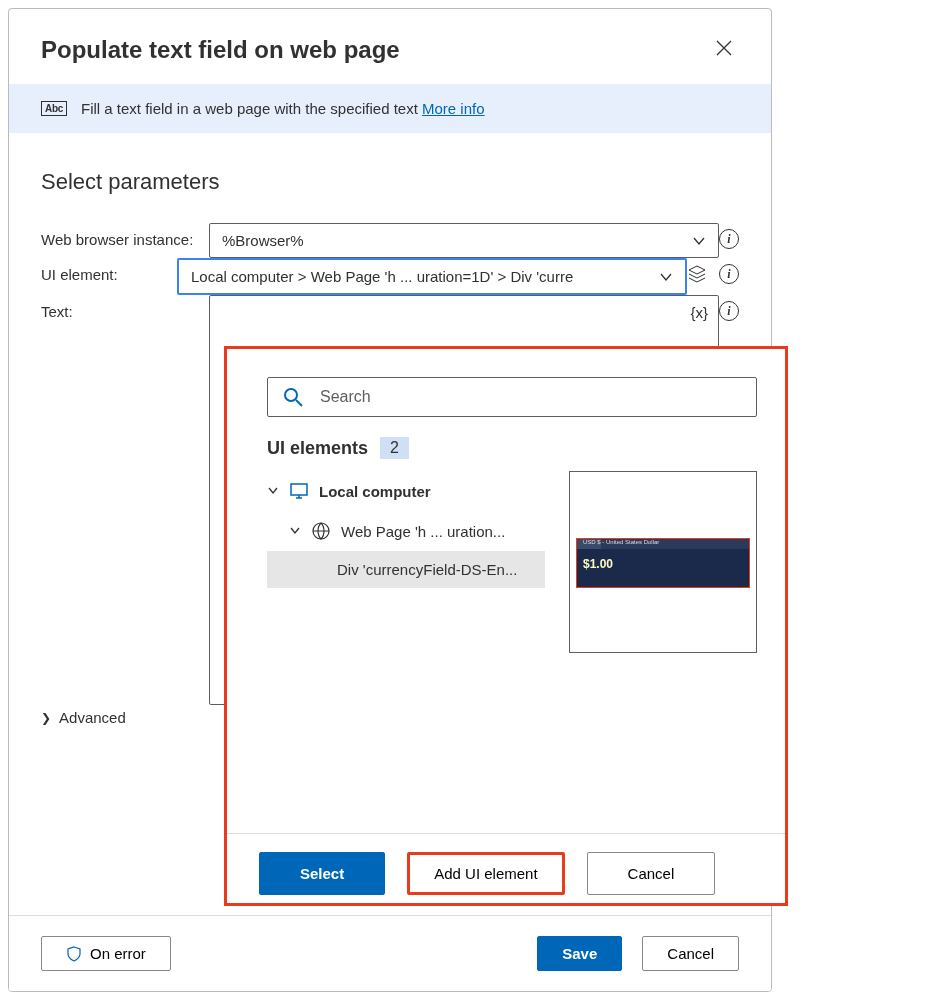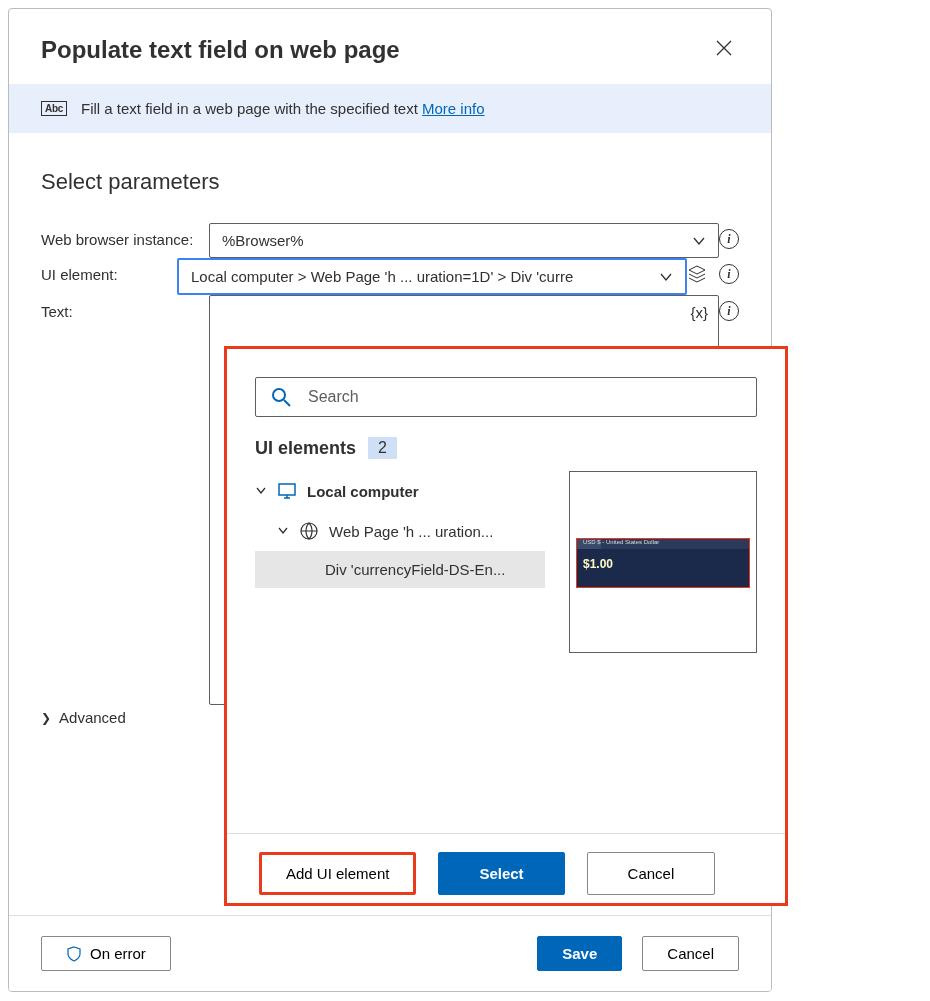--- a/index.html
+++ b/index.html
@@ -116,20 +116,21 @@
   .btn.primary { background: #0067b8; color: #fff; border-color: #0067b8; font-weight: 600; }
   .footer-right { display: flex; gap: 20px; }
 
   
   .popup {
     position: absolute;
     left: 224px; top: 346px;
     width: 564px; height: 560px;
     border: 3px solid #e83b1c;
     background: #fff;
+    padding-left: 12px;
   }
   .search-box {
     margin: 28px 28px 20px 28px;
     border: 1px solid #605e5c;
     border-radius: 2px;
     padding: 8px 14px;
     display: flex;
     align-items: center;
     gap: 14px;
   }
@@ -340,17 +341,17 @@
 
     <div class="preview">
       <div class="preview-img">
         <div class="preview-strip">USD $ - United States Dollar</div>
         <div class="preview-text">$1.00</div>
       </div>
     </div>
   </div>
 
   <div class="popup-footer">
+    <button class="btn primary" style="padding:8px 40px;">Select</button>
     <button class="btn highlight">Add UI element</button>
-    <button class="btn primary" style="padding:8px 40px;">Select</button>
     <button class="btn" style="padding:8px 40px;">Cancel</button>
   </div>
 </div>
 
 </body></html>

